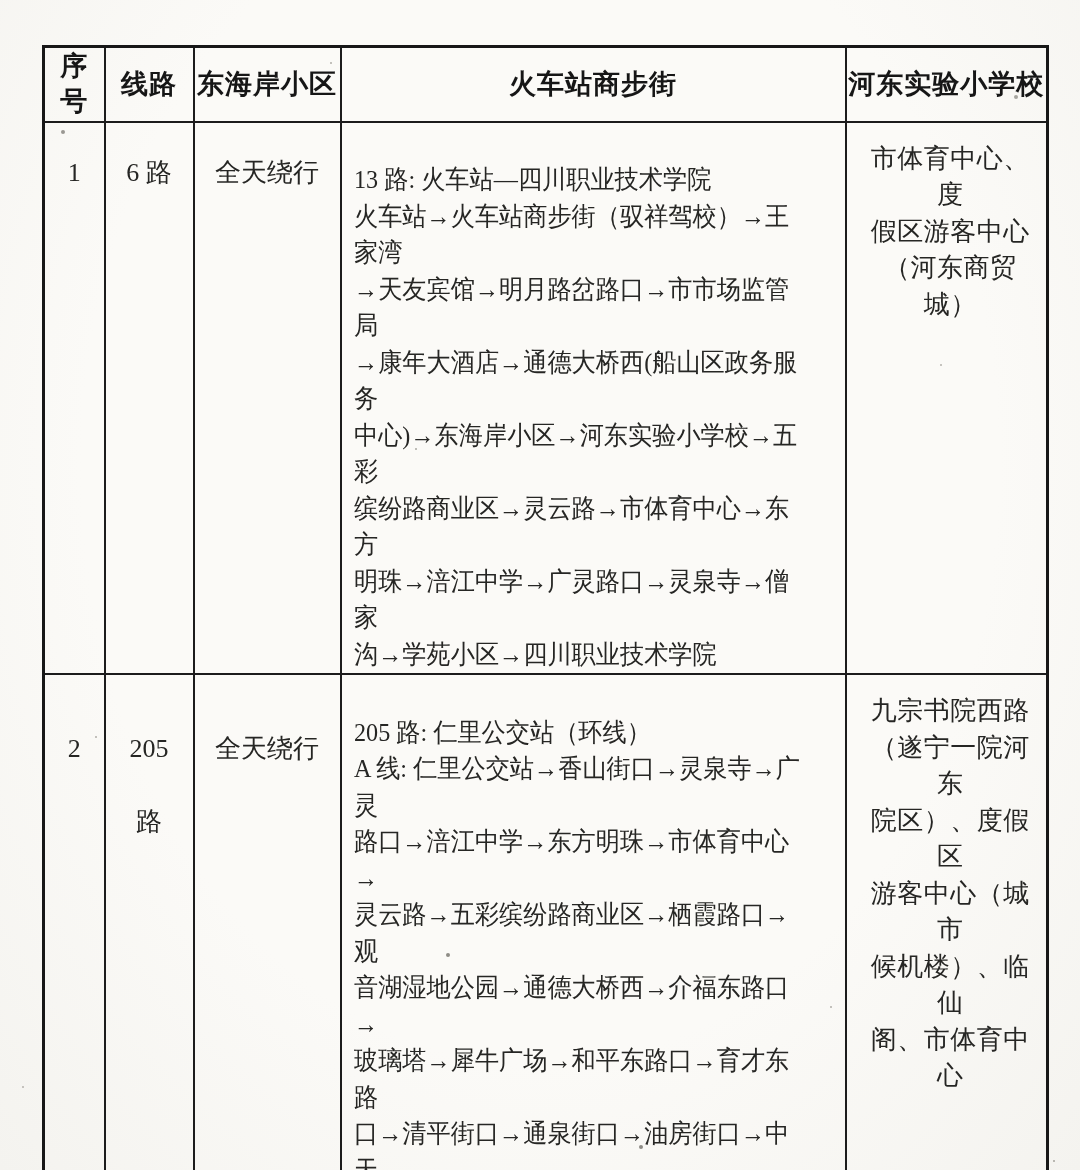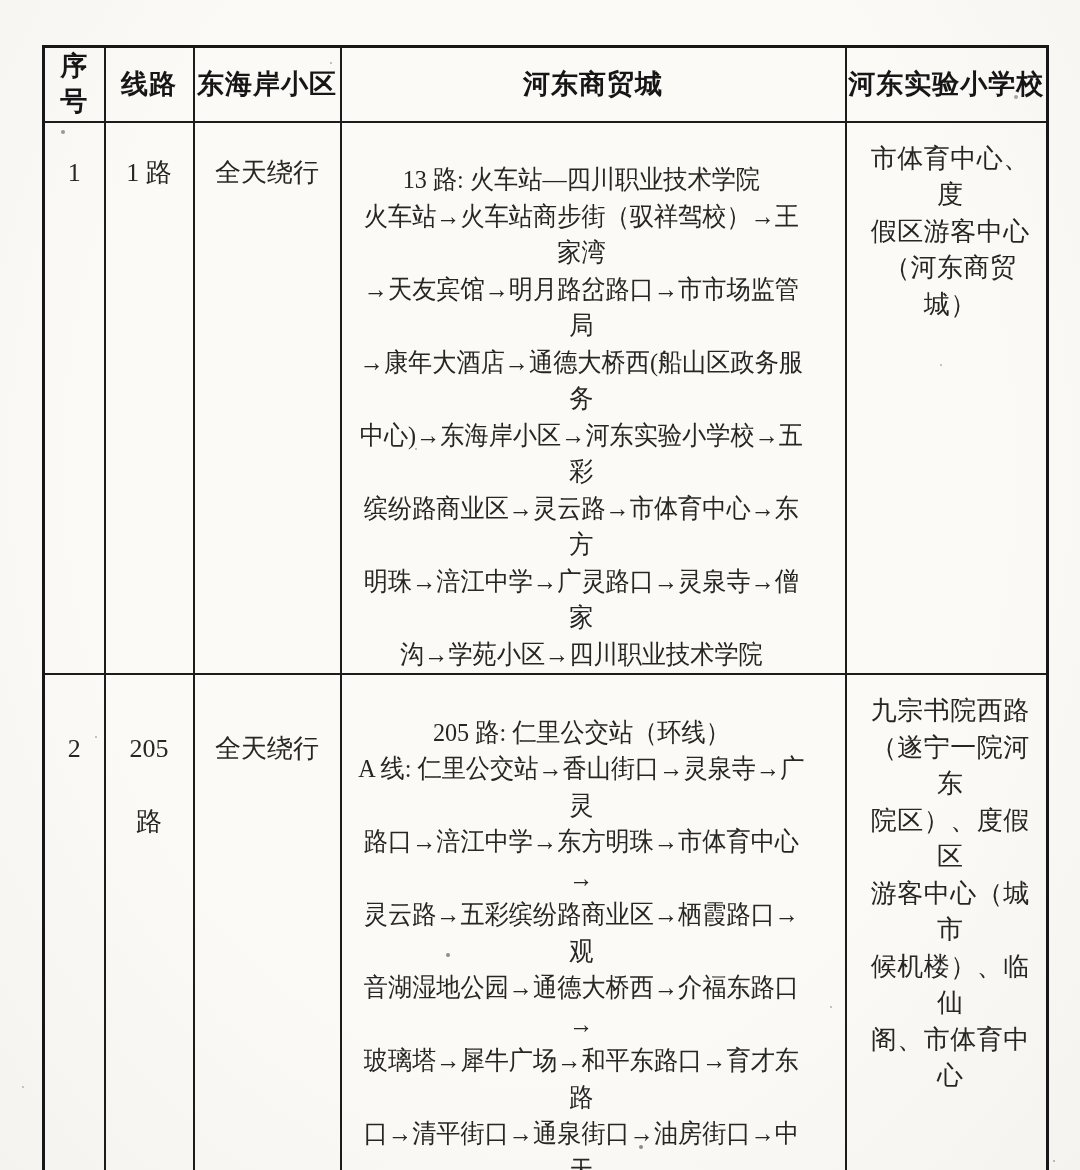--- a/index.html
+++ b/index.html
@@ -69,21 +69,21 @@
     line-height: 36.5px;
     color: #262624;
   }
 
   td.cell-center { text-align: center; }
   tr.data-row-1 td.cell-center { padding-top: 32px; }
   tr.data-row-2 td.cell-center { padding-top: 56px; }
 
   td.cell-temp-route {
     padding: 3px 2px 0 12px;
-    text-align: center;
+    text-align: left;
   }
   td.cell-temp-route .condensed {
     display: inline-block;
     transform: scaleX(0.93);
     transform-origin: 0 0;
     white-space: pre-line;
   }
   td.cell-skip {
     padding: 18px 4px 0 12px;
     text-align: center;
@@ -124,28 +124,28 @@
         <col class="c3">
         <col class="c4">
         <col class="c5">
     </colgroup>
     <thead>
       <tr class="header-row">
         <th>序
 号</th>
         <th>线路</th>
         <th>东海岸小区</th>
-        <th>河东商贸城</th>
+        <th>火车站商步街</th>
         <th>河东实验小学校</th>
       </tr>
     </thead>
     <tbody>
       <tr class="data-row-1">
         <td class="cell-center">1</td>
-        <td class="cell-center">1 路</td>
+        <td class="cell-center">6 路</td>
         <td class="cell-center">全天绕行</td>
         <td class="cell-temp-route">
           <span class="condensed">13 路: 火车站—四川职业技术学院
 火车站→火车站商步街（驭祥驾校）→王家湾
 →天友宾馆→明月路岔路口→市市场监管局
 →康年大酒店→通德大桥西(船山区政务服务
 中心)→东海岸小区→河东实验小学校→五彩
 缤纷路商业区→灵云路→市体育中心→东方
 明珠→涪江中学→广灵路口→灵泉寺→僧家
 沟→学苑小区→四川职业技术学院</span>

